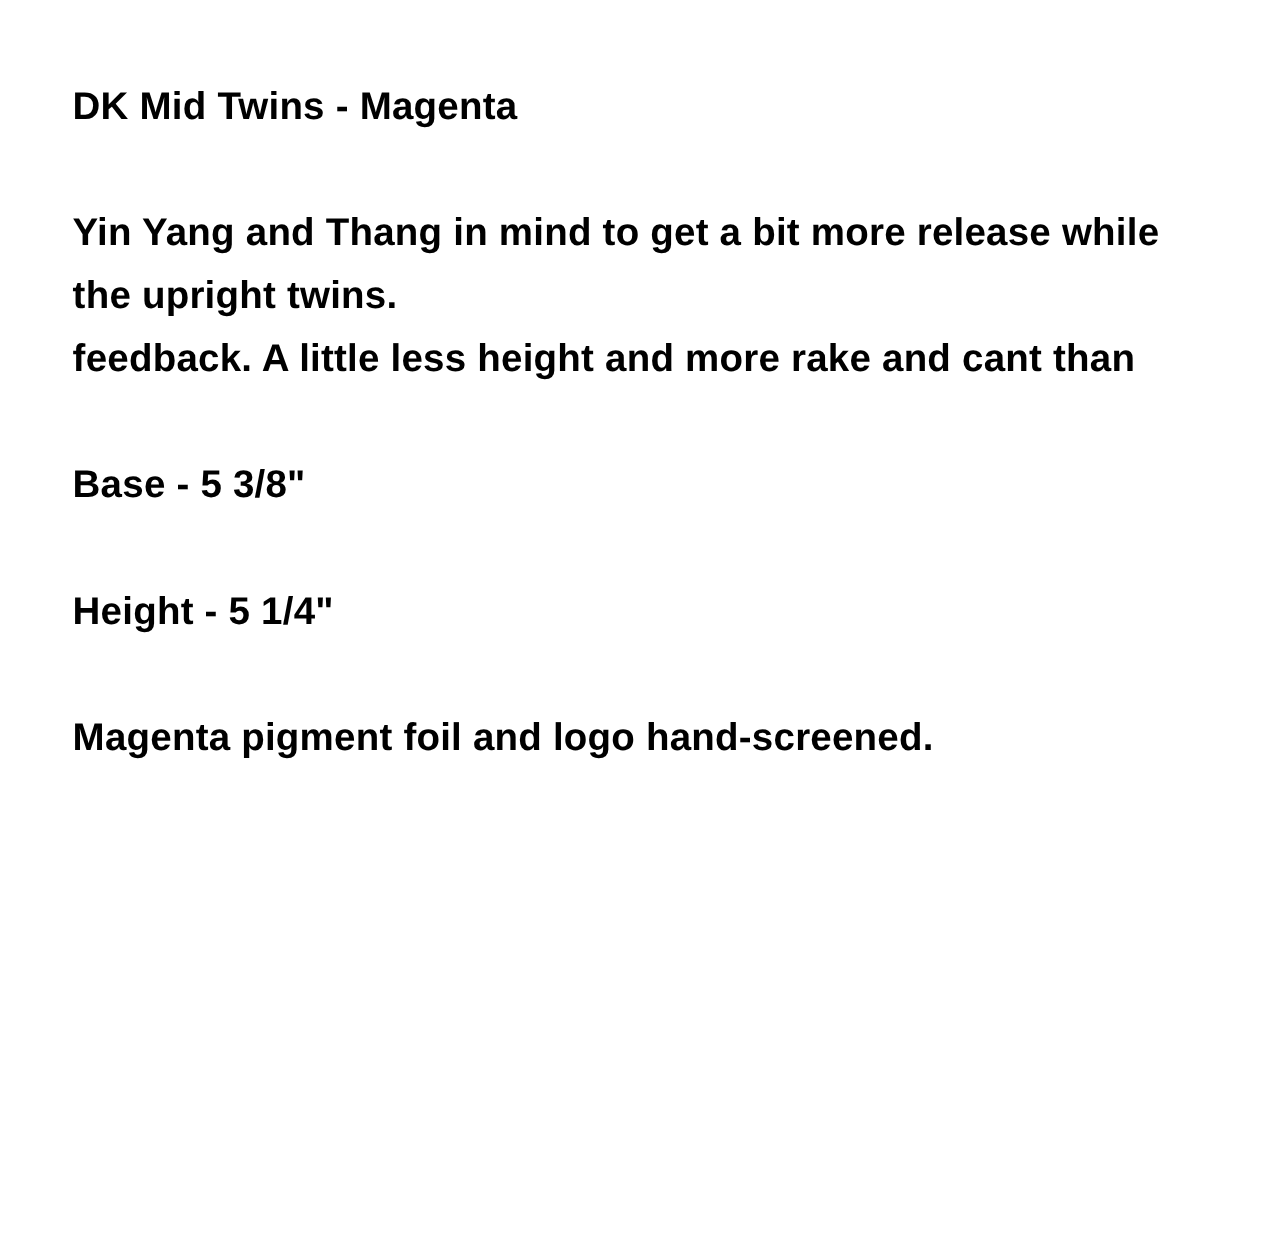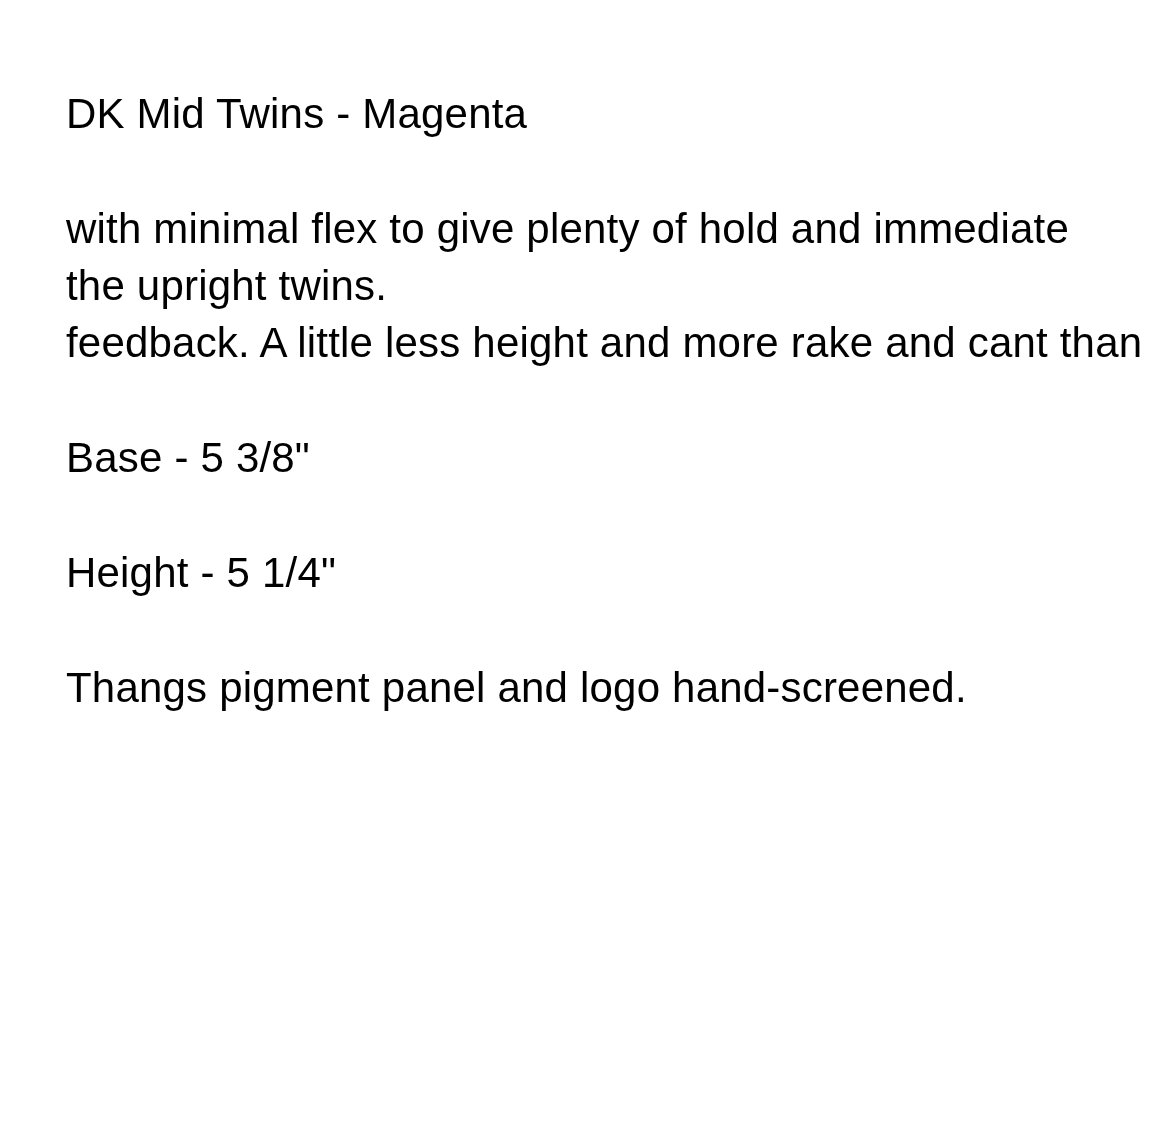--- a/index.html
+++ b/index.html
@@ -10,54 +10,54 @@
   body {
     width: 1170px;
     height: 1129px;
     overflow: hidden;
     font-family: "Liberation Sans", "DejaVu Sans", sans-serif;
     color: #000000;
     -webkit-font-smoothing: antialiased;
   }
   .content {
     box-sizing: border-box;
-    padding: 85px 70px 0 66px;
-    font-size: 42px;
+    padding: 68px 70px 0 66px;
+    font-size: 35px;
     line-height: 57px;
-    font-weight: 400;
+    font-weight: 700;
     letter-spacing: 0.2px;
   }
   .block + .block {
     margin-top: 58px;
   }
   .line {
     white-space: nowrap;
   }
 </style>
 </head>
 <body>
 
 <div class="content">
 
   <div class="block">
     <div class="line">DK Mid Twins - Magenta</div>
   </div>
 
   <div class="block">
-    <div class="line">with minimal flex to give plenty of hold and immediate</div>
+    <div class="line">Yin Yang and Thang in mind to get a bit more release while</div>
     <div class="line">the upright twins.</div>
     <div class="line">feedback. A little less height and more rake and cant than</div>
   </div>
 
   <div class="block">
     <div class="line">Base - 5 3/8"</div>
   </div>
 
   <div class="block">
     <div class="line">Height - 5 1/4"</div>
   </div>
 
 
   <div class="block">
-    <div class="line">Thangs pigment panel and logo hand-screened.</div>
+    <div class="line">Magenta pigment foil and logo hand-screened.</div>
   </div>
 
 </div>
 
 </body></html>

